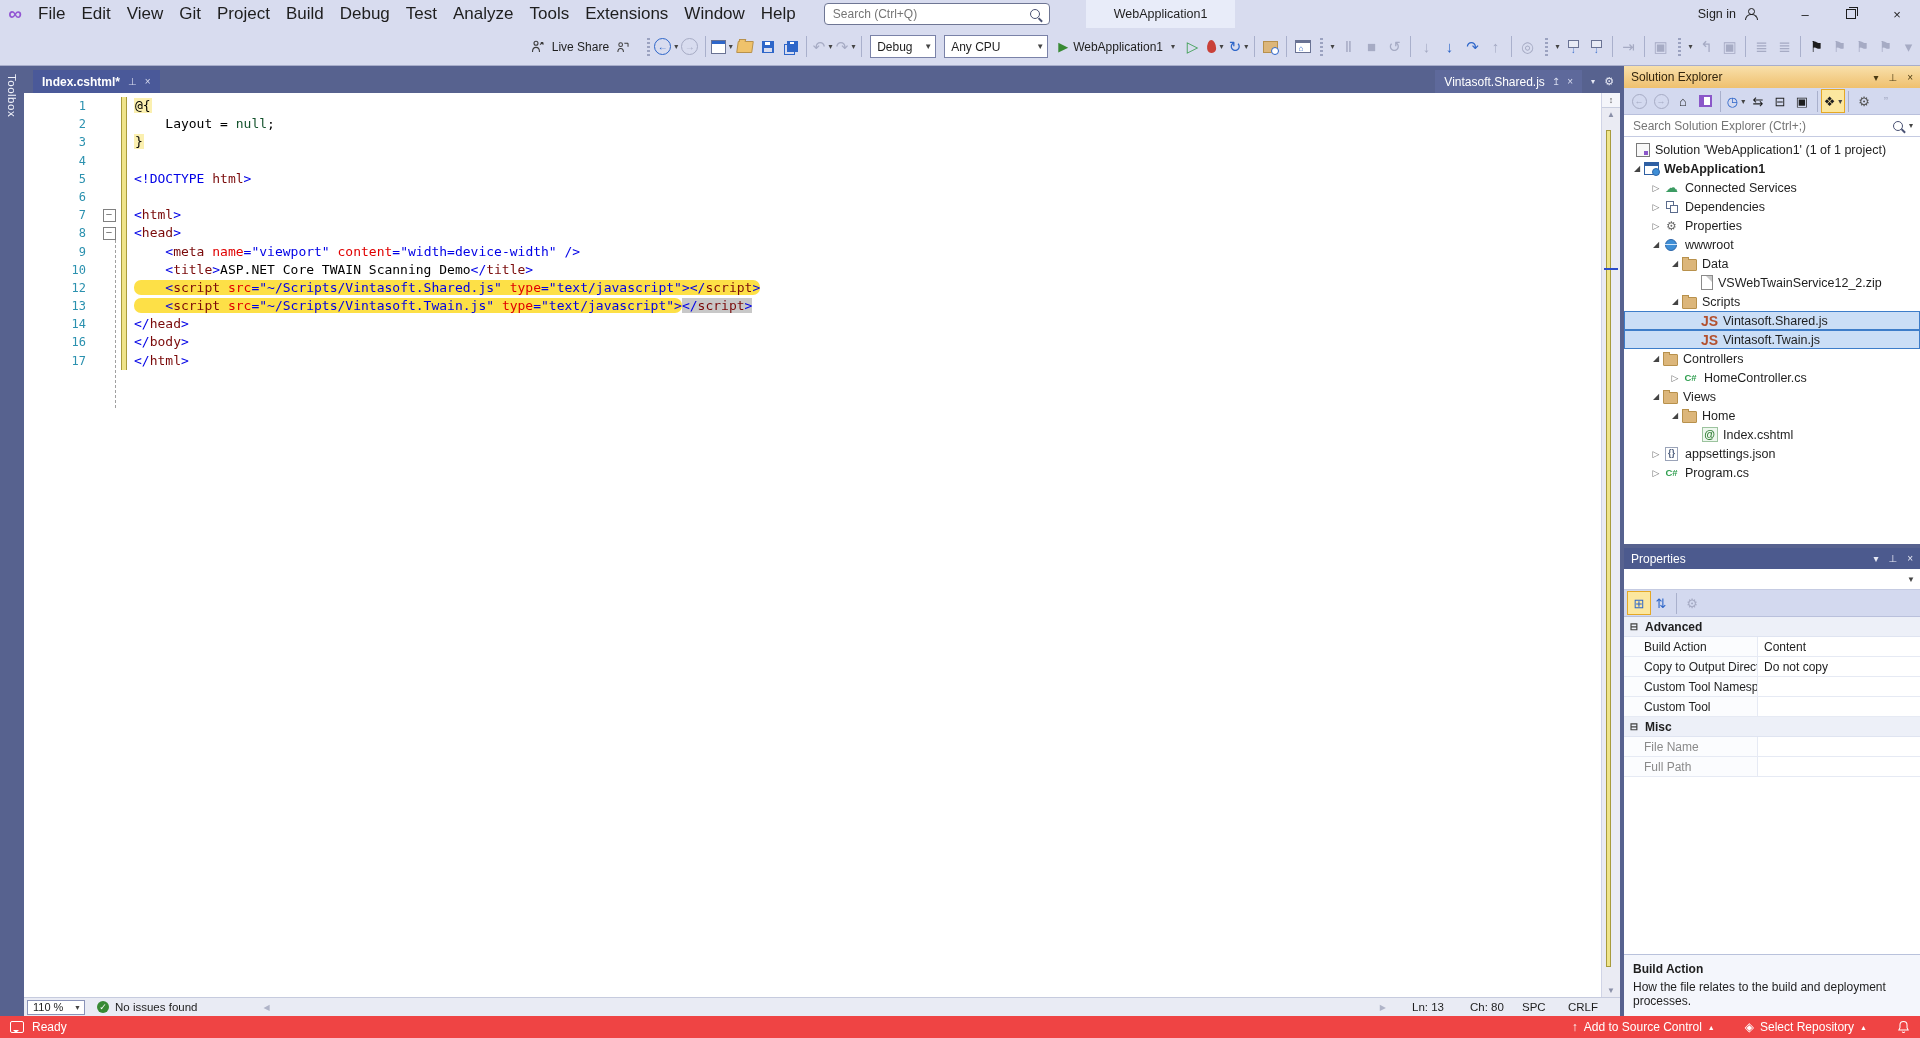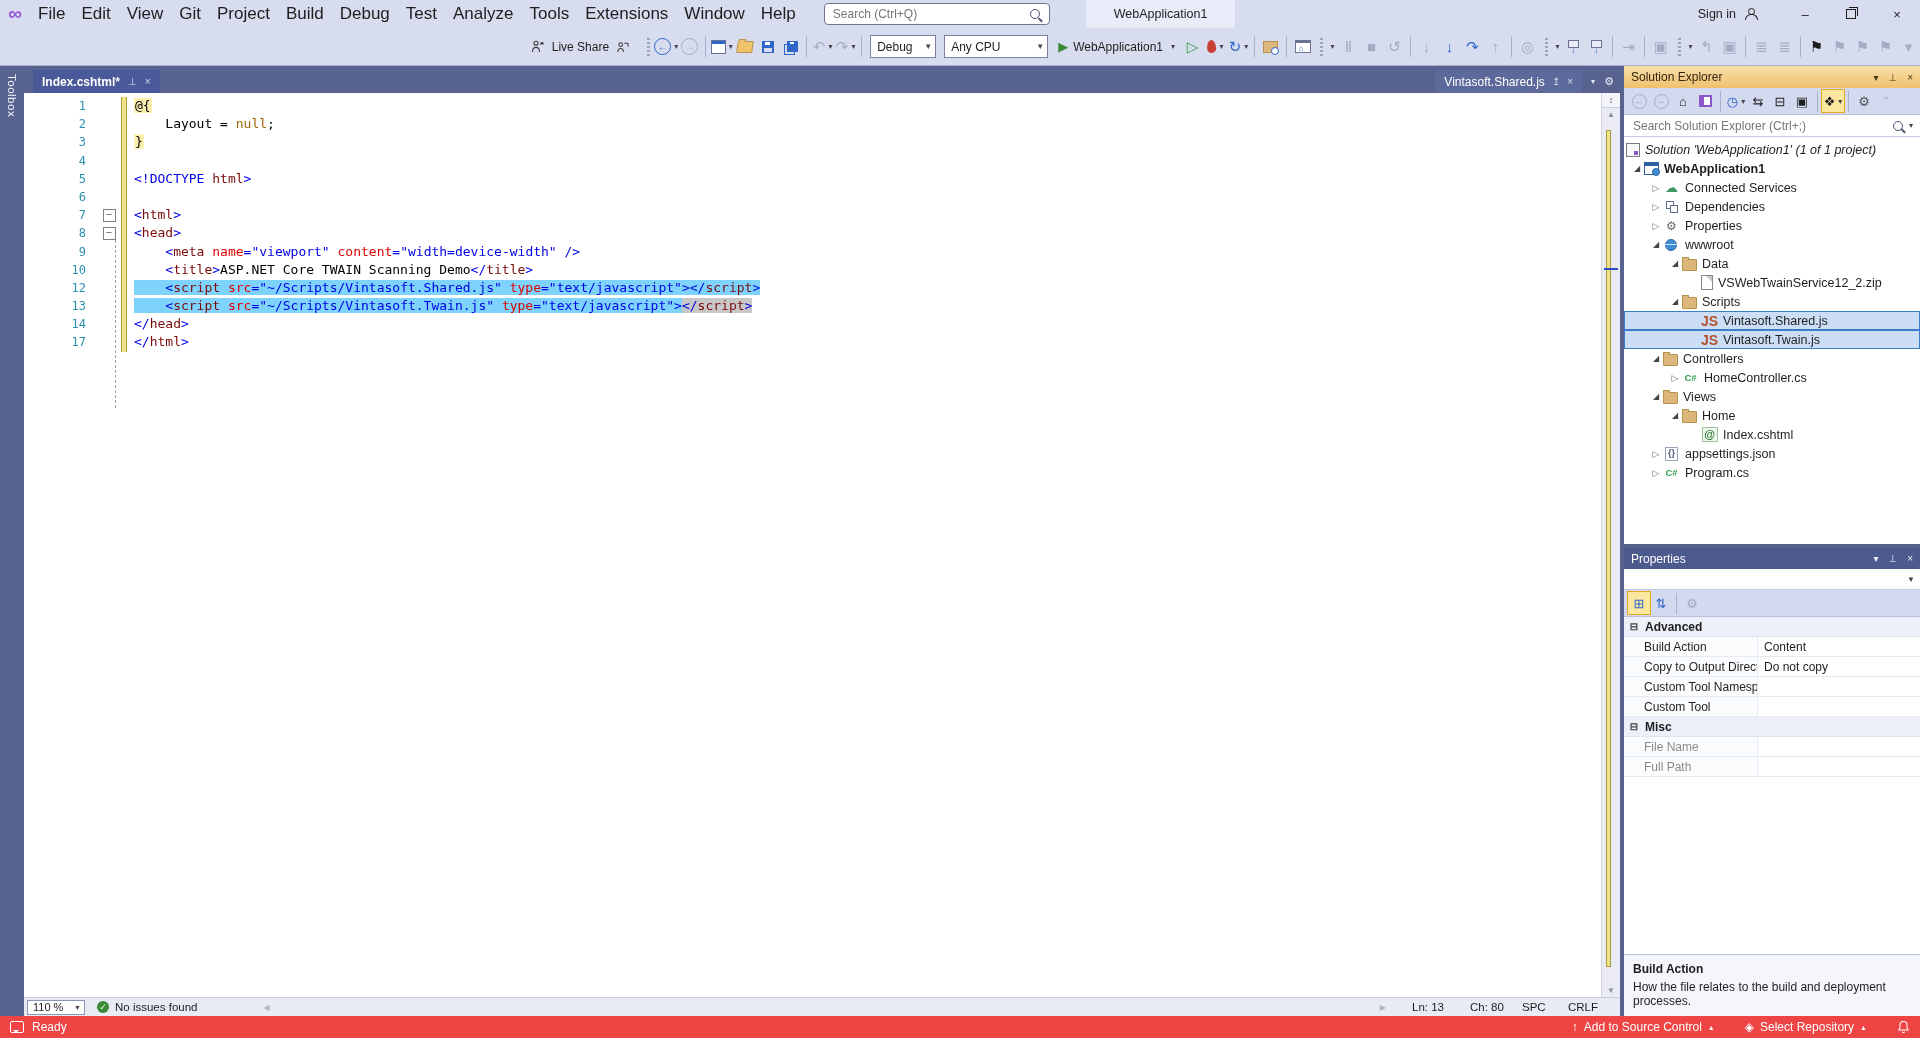--- a/index.html
+++ b/index.html
@@ -82,23 +82,23 @@
   .ts-ic{font-size:11px;color:#E8EAF5;}
 
   .editor-body{flex:1;background:#fff;display:flex;min-height:0;}
   .code-area{flex:1;padding-top:4px;font-family:"DejaVu Sans Mono","Liberation Mono",monospace;font-size:13px;line-height:18.2px;position:relative;overflow:hidden;}
   .code-line{display:flex;height:18.2px;white-space:pre;align-items:center;}
   .ln{width:78px;padding-right:16px;box-sizing:border-box;text-align:right;color:#2B91AF;font-size:12px;flex:none;font-family:"DejaVu Sans Mono","Liberation Mono",monospace;}
   .fold{width:14px;flex:none;display:flex;align-items:center;justify-content:center;}
   .fold-box{width:11px;height:11px;border:1px solid #808080;background:#fff;font-size:9px;line-height:9px;text-align:center;color:#333;}
   .modbar{width:4px;align-self:stretch;background:#EFE48A;border-left:1px solid #A89B3C;border-right:1px solid #A89B3C;margin:0 7px 0 5px;flex:none;}
   .code-text{flex:1;}
-  .tx{color:#000;} .kw{color:#a16207;} .tg{color:#7A0A0A;} .at{color:#E00000;} .vl{color:#0000E6;} .dl{color:#0000E6;}
+  .tx{color:#000;} .kw{color:#14532d;} .tg{color:#7A0A0A;} .at{color:#E00000;} .vl{color:#0000E6;} .dl{color:#0000E6;}
   .rz{background:#FBF0B0;color:#000;padding:0 1px;}
-  .sel-span{background:#7dd3fc;}
+  .sel-span{background:#fde047;border-radius:7px;}
   .match{background:#C8C8C8;}
   .fold-guide{position:absolute;left:91px;top:147px;height:168px;border-left:1px dashed #A0A0A0;width:0;}
 
   .vscroll{width:18px;flex:none;background:#EAEBF3;border-left:1px solid #D0D4E6;display:flex;flex-direction:column;align-items:center;}
   .vs-split{width:100%;height:14px;background:#F4F5FA;border-bottom:1px solid #C9CEDF;font-size:9px;color:#555;text-align:center;line-height:14px;}
   .vs-arrow{font-size:8px;color:#8A90A8;height:13px;line-height:13px;}
   .vs-track{flex:1;position:relative;width:100%;}
   .vs-mod{position:absolute;left:4px;top:1%;bottom:2%;width:3px;background:#EFE48A;border:1px solid #A89B3C;}
   .vs-caret{position:absolute;left:2px;right:2px;top:17%;height:2px;background:#2B4BC8;}
 
@@ -413,20 +413,21 @@
             <div class="code-line" data-name="code-line-4"><span class="ln" data-name="line-number">4</span><span class="fold" data-name="fold-margin"></span><span class="modbar" data-name="modified-line-marker"></span><span class="code-text" data-name="code-text"></span></div>
             <div class="code-line" data-name="code-line-5"><span class="ln" data-name="line-number">5</span><span class="fold" data-name="fold-margin"></span><span class="modbar" data-name="modified-line-marker"></span><span class="code-text" data-name="code-text"><span class="dl">&lt;!DOCTYPE </span><span class="tg">html</span><span class="dl">&gt;</span></span></div>
             <div class="code-line" data-name="code-line-6"><span class="ln" data-name="line-number">6</span><span class="fold" data-name="fold-margin"></span><span class="modbar" data-name="modified-line-marker"></span><span class="code-text" data-name="code-text"></span></div>
             <div class="code-line" data-name="code-line-7"><span class="ln" data-name="line-number">7</span><span class="fold" data-name="fold-collapse-box"><span class="fold-box">–</span></span><span class="modbar" data-name="modified-line-marker"></span><span class="code-text" data-name="code-text"><span class="dl">&lt;</span><span class="tg">html</span><span class="dl">&gt;</span></span></div>
             <div class="code-line" data-name="code-line-8"><span class="ln" data-name="line-number">8</span><span class="fold" data-name="fold-collapse-box"><span class="fold-box">–</span></span><span class="modbar" data-name="modified-line-marker"></span><span class="code-text" data-name="code-text"><span class="dl">&lt;</span><span class="tg">head</span><span class="dl">&gt;</span></span></div>
             <div class="code-line" data-name="code-line-9"><span class="ln" data-name="line-number">9</span><span class="fold" data-name="fold-margin"></span><span class="modbar" data-name="modified-line-marker"></span><span class="code-text" data-name="code-text"><span class="tx">    </span><span class="dl">&lt;</span><span class="tg">meta</span><span class="tx"> </span><span class="at">name</span><span class="dl">=</span><span class="vl">"viewport"</span><span class="tx"> </span><span class="at">content</span><span class="dl">=</span><span class="vl">"width=device-width"</span><span class="dl"> /&gt;</span></span></div>
             <div class="code-line" data-name="code-line-10"><span class="ln" data-name="line-number">10</span><span class="fold" data-name="fold-margin"></span><span class="modbar" data-name="modified-line-marker"></span><span class="code-text" data-name="code-text"><span class="tx">    </span><span class="dl">&lt;</span><span class="tg">title</span><span class="dl">&gt;</span><span class="tx">ASP.NET Core TWAIN Scanning Demo</span><span class="dl">&lt;/</span><span class="tg">title</span><span class="dl">&gt;</span></span></div>
             <div class="code-line" data-name="code-line-12"><span class="ln" data-name="line-number">12</span><span class="fold" data-name="fold-margin"></span><span class="modbar" data-name="modified-line-marker"></span><span class="code-text" data-name="code-text"><span class="sel-span"><span class="tx">    </span><span class="dl">&lt;</span><span class="tg">script</span><span class="tx"> </span><span class="at">src</span><span class="dl">=</span><span class="vl">"~/Scripts/Vintasoft.Shared.js"</span><span class="tx"> </span><span class="at">type</span><span class="dl">=</span><span class="vl">"text/javascript"</span><span class="dl">&gt;</span><span class="dl">&lt;/</span><span class="tg">script</span><span class="dl">&gt;</span></span></span></div>
             <div class="code-line" data-name="code-line-13"><span class="ln" data-name="line-number">13</span><span class="fold" data-name="fold-margin"></span><span class="modbar" data-name="modified-line-marker"></span><span class="code-text" data-name="code-text"><span class="sel-span"><span class="tx">    </span><span class="dl">&lt;</span><span class="tg">script</span><span class="tx"> </span><span class="at">src</span><span class="dl">=</span><span class="vl">"~/Scripts/Vintasoft.Twain.js"</span><span class="tx"> </span><span class="at">type</span><span class="dl">=</span><span class="vl">"text/javascript"</span><span class="dl">&gt;</span></span><span class="dl match">&lt;/</span><span class="tg match">script</span><span class="dl match">&gt;</span></span></div>
             <div class="code-line" data-name="code-line-14"><span class="ln" data-name="line-number">14</span><span class="fold" data-name="fold-margin"></span><span class="modbar" data-name="modified-line-marker"></span><span class="code-text" data-name="code-text"><span class="dl">&lt;/</span><span class="tg">head</span><span class="dl">&gt;</span></span></div>
+            <div class="code-line" data-name="code-line-16"><span class="ln" data-name="line-number">16</span><span class="fold" data-name="fold-margin"></span><span class="modbar" data-name="modified-line-marker"></span><span class="code-text" data-name="code-text"><span class="dl">&lt;/</span><span class="tg">body</span><span class="dl">&gt;</span></span></div>
             <div class="code-line" data-name="code-line-17"><span class="ln" data-name="line-number">17</span><span class="fold" data-name="fold-margin"></span><span class="modbar" data-name="modified-line-marker"></span><span class="code-text" data-name="code-text"><span class="dl">&lt;/</span><span class="tg">html</span><span class="dl">&gt;</span></span></div>
           </div>
         <div class="vscroll" data-name="editor-vertical-scrollbar">
           <div class="vs-split" data-name="split-window-handle">↕</div>
           <div class="vs-arrow" data-name="scroll-up-arrow">▲</div>
           <div class="vs-track" data-name="scrollbar-track">
             <div class="vs-mod" data-name="modified-lines-marker"></div>
             <div class="vs-caret" data-name="caret-position-marker"></div>
           </div>
           <div class="vs-arrow" data-name="scroll-down-arrow">▼</div>
@@ -499,21 +500,21 @@
             <div class="tb-btn" data-name="se-overflow">
               <span class="g" style="color: rgb(166, 171, 196);">”</span>
             </div>
           </div>
         <div class="se-search" data-name="solution-explorer-search">
           <input data-name="solution-search-input" placeholder="Search Solution Explorer (Ctrl+;)" style="">
           <span class="ic-search" data-name="search-icon"></span>
           <span style="font-size:8px;color:#444;margin:0 3px;" data-name="search-options-dropdown-icon">▾</span>
         </div>
         <div class="se-tree" data-name="solution-tree">
-            <div class="tree-row" data-name="tree-item-solution-webapplication1-1-of-1-project" style="padding-left: 2px; font-style: italic;">
+            <div class="tree-row" data-name="tree-item-solution-webapplication1-1-of-1-project" style="padding-left: 12px;">
               <span class="tico tico-solution" data-name="solution-icon"></span>
               <span class="tr-label" data-name="tree-item-label">Solution 'WebApplication1' (1 of 1 project)</span>
             </div>
             <div class="tree-row" data-name="tree-item-webapplication1" style="padding-left: 6px;">
               <span class="tr-arrow" data-name="expand-arrow-icon">◢</span>
               <span class="tico tico-project" data-name="project-icon"></span>
               <span class="tr-label b" data-name="tree-item-label">WebApplication1</span>
             </div>
             <div class="tree-row" data-name="tree-item-connected-services" style="padding-left: 25px;">
               <span class="tr-arrow closed" data-name="expand-arrow-icon">▷</span>

